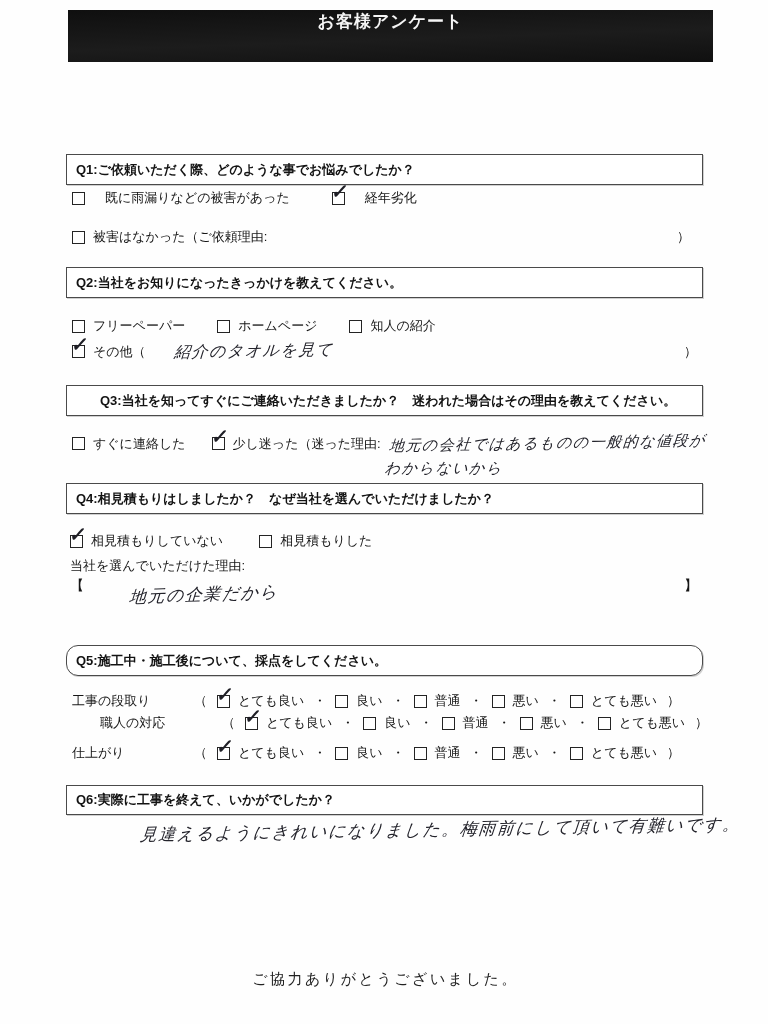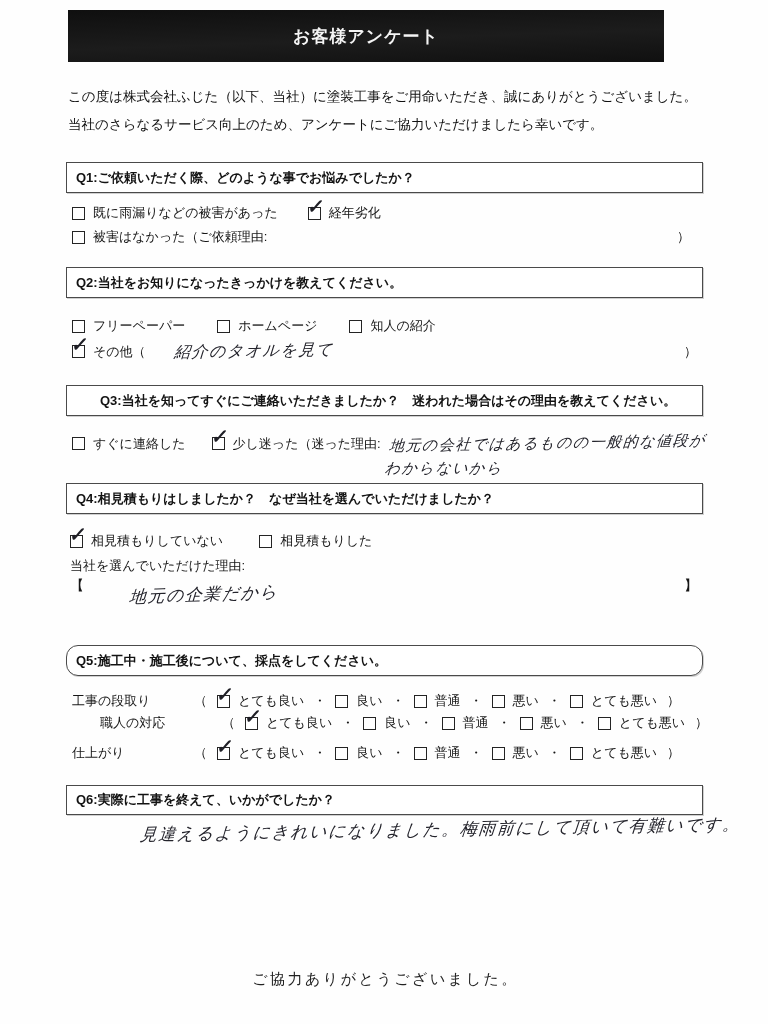--- a/index.html
+++ b/index.html
@@ -8,23 +8,23 @@
     width:768px;height:1024px;
     margin:0 auto;
     background:#fefefe;
     font-family:"Liberation Sans", sans-serif;
     color:#1b1b1b;
     overflow:hidden;
     box-shadow:0 0 4px rgba(0,0,0,.25);
   }
   
   .bar{
-    position:absolute;left:68px;top:10px;width:596px;height:52px;
+    position:absolute;left:68px;top:10px;width:645px;height:52px;
     background:linear-gradient(178deg,#0f0f0f 0%,#1c1c1c 55%,#101010 100%);
-    display:flex;align-items:center;justify-content:center;
+    display:flex;justify-content:center;
   }
   .bar-title{
     color:#f5f5f5;font-size:17px;font-weight:bold;letter-spacing:1px;
   }
   
   .intro{
     position:absolute;left:68px;top:83px;width:660px;
     font-size:13.5px;line-height:28px;color:#101010;
   }
   
@@ -73,29 +73,25 @@
 </style>
 </head>
 <body>
 
 <div class="page">
 
   <div class="bar">
     <span class="bar-title">お客様アンケート</span>
   </div>
 
-  <div class="intro">
-    <div>この度は株式会社ふじた（以下、当社）に塗装工事をご用命いただき、誠にありがとうございました。</div>
-    <div>当社のさらなるサービス向上のため、アンケートにご協力いただけましたら幸いです。</div>
-  </div>
-
-  <div class="qbox" style="top:162px;">
+
+  <div class="qbox" style="top:154px;">
     <span class="qtext">Q1:ご依頼いただく際、どのような事でお悩みでしたか？</span>
   </div>
-  <div class="row" style="top:204px;">
+  <div class="row" style="top:189px;gap:12px;">
     <span class="cb"></span>
     <span class="lbl" style="margin-right:30px;">既に雨漏りなどの被害があった</span>
     <span class="cb checked">
         <span class="tick">✓</span>
       </span>
     <span class="lbl">経年劣化</span>
   </div>
   <div class="row" style="top:228px;width:618px;">
     <span class="cb"></span>
     <span class="lbl">被害はなかった（ご依頼理由:</span>

